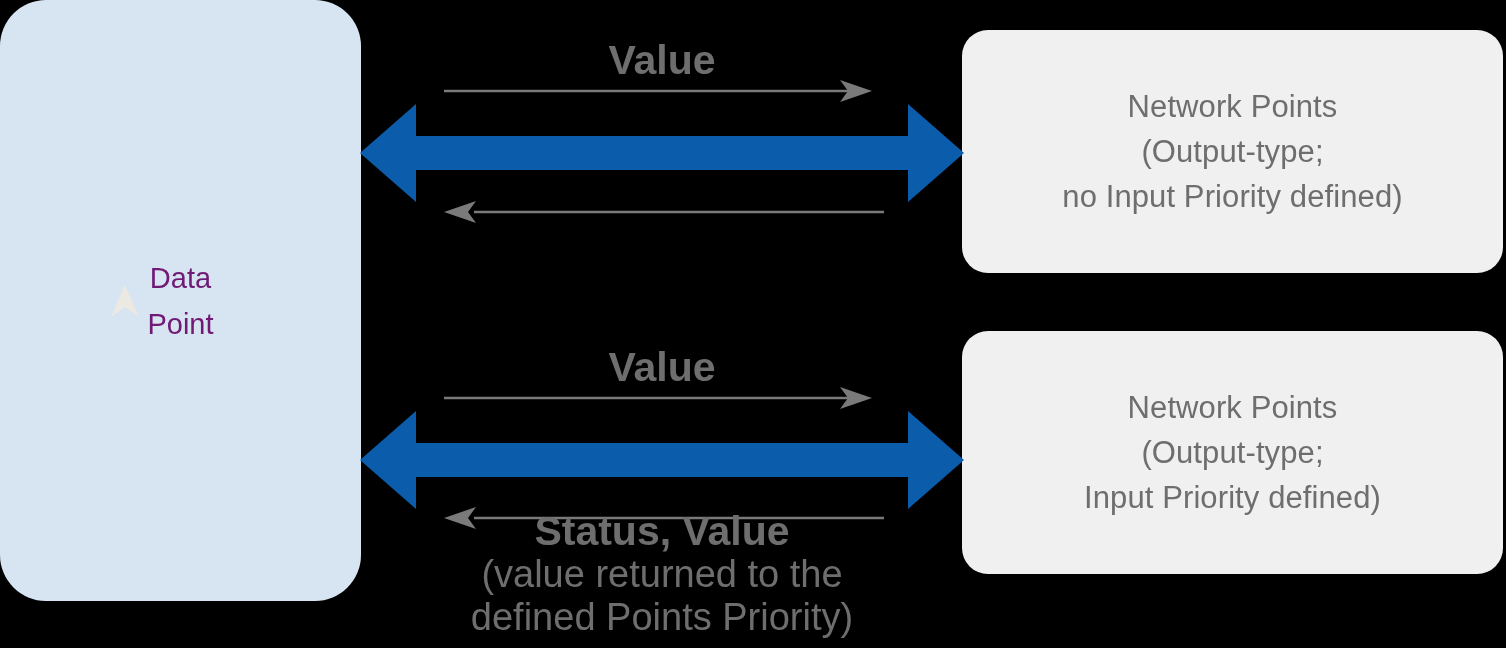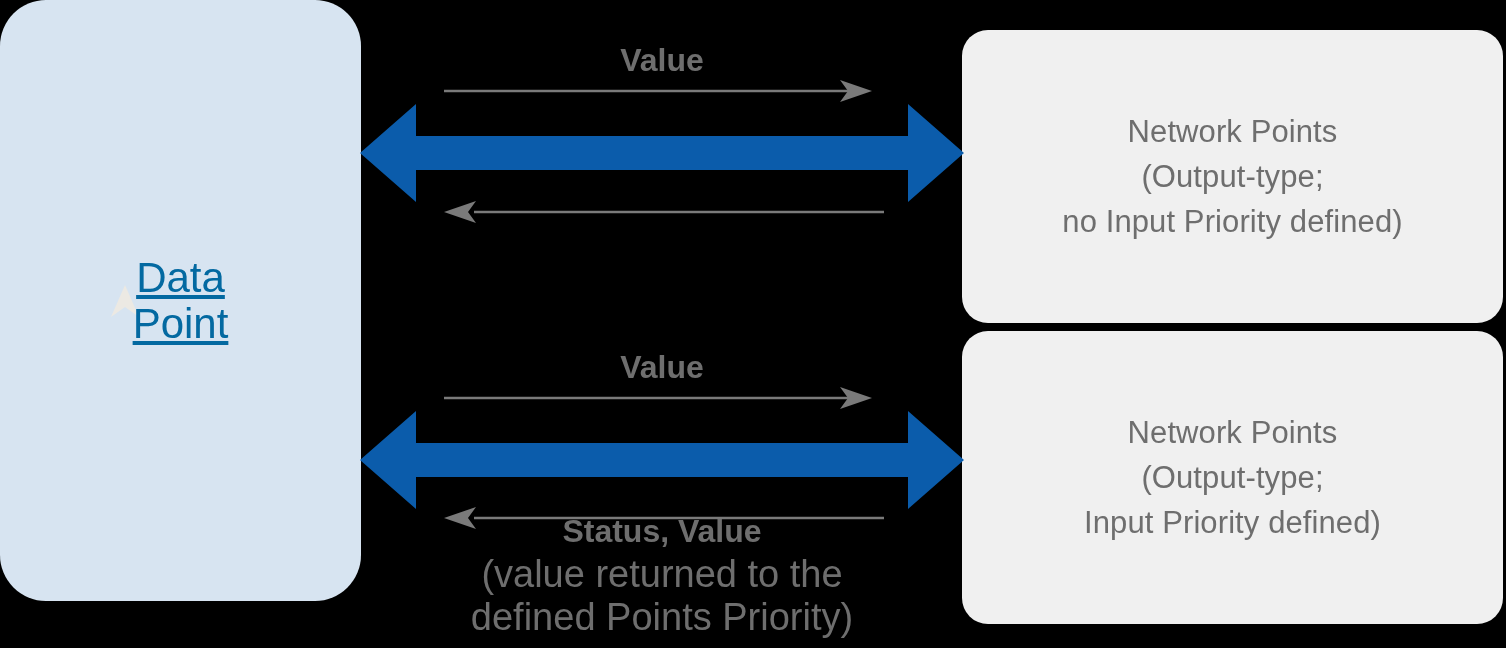--- a/index.html
+++ b/index.html
@@ -30,47 +30,46 @@
     left: 0px;
     top: 0px;
     width: 361px;
     height: 601px;
     background: #d7e4f1;
     border-radius: 46px;
   }
 
   .box-np {
     width: 541px;
-    height: 293px;
+    height: 243px;
     background: #f0f0f0;
     border-radius: 26px;
     left: 962px;
   }
   .box-np-top    { top: 30px; }
   .box-np-bottom { top: 331px; }
 
   .box-label {
     color: #6e6e6e;
     font-size: 31px;
     line-height: 45px;
     font-weight: 400;
     letter-spacing: 0.1px;
     position: relative;
     z-index: 2;
   }
   .box-label .b { font-weight: 400; }
 
   .dp-label {
-    color: #0369a1;
-    font-size: 42px;
+    color: #701a75;
+    font-size: 29px;
     line-height: 46px;
     font-weight: 400;
     position: relative;
     z-index: 2;
-    text-decoration: underline;
   }
 
   
   .dp-caret {
     position: absolute;
     left: 108px;
     top: 283px;
     width: 34px;
     height: 36px;
     z-index: 1;
@@ -98,21 +97,21 @@
 
   
   .cap {
     position: absolute;
     text-align: center;
     color: #6e6e6e;
     white-space: nowrap;
   }
   .cap-strong {
     font-weight: 700;
-    font-size: 32px;
+    font-size: 41px;
     line-height: 40px;
   }
   .cap-light {
     font-weight: 400;
     font-size: 38px;
     line-height: 43px;
   }
 
   .cap-value-1  { left: 360px; top: 40px;  width: 604px; }
   .cap-status-1 { left: 360px; top: 221px; width: 604px; }

